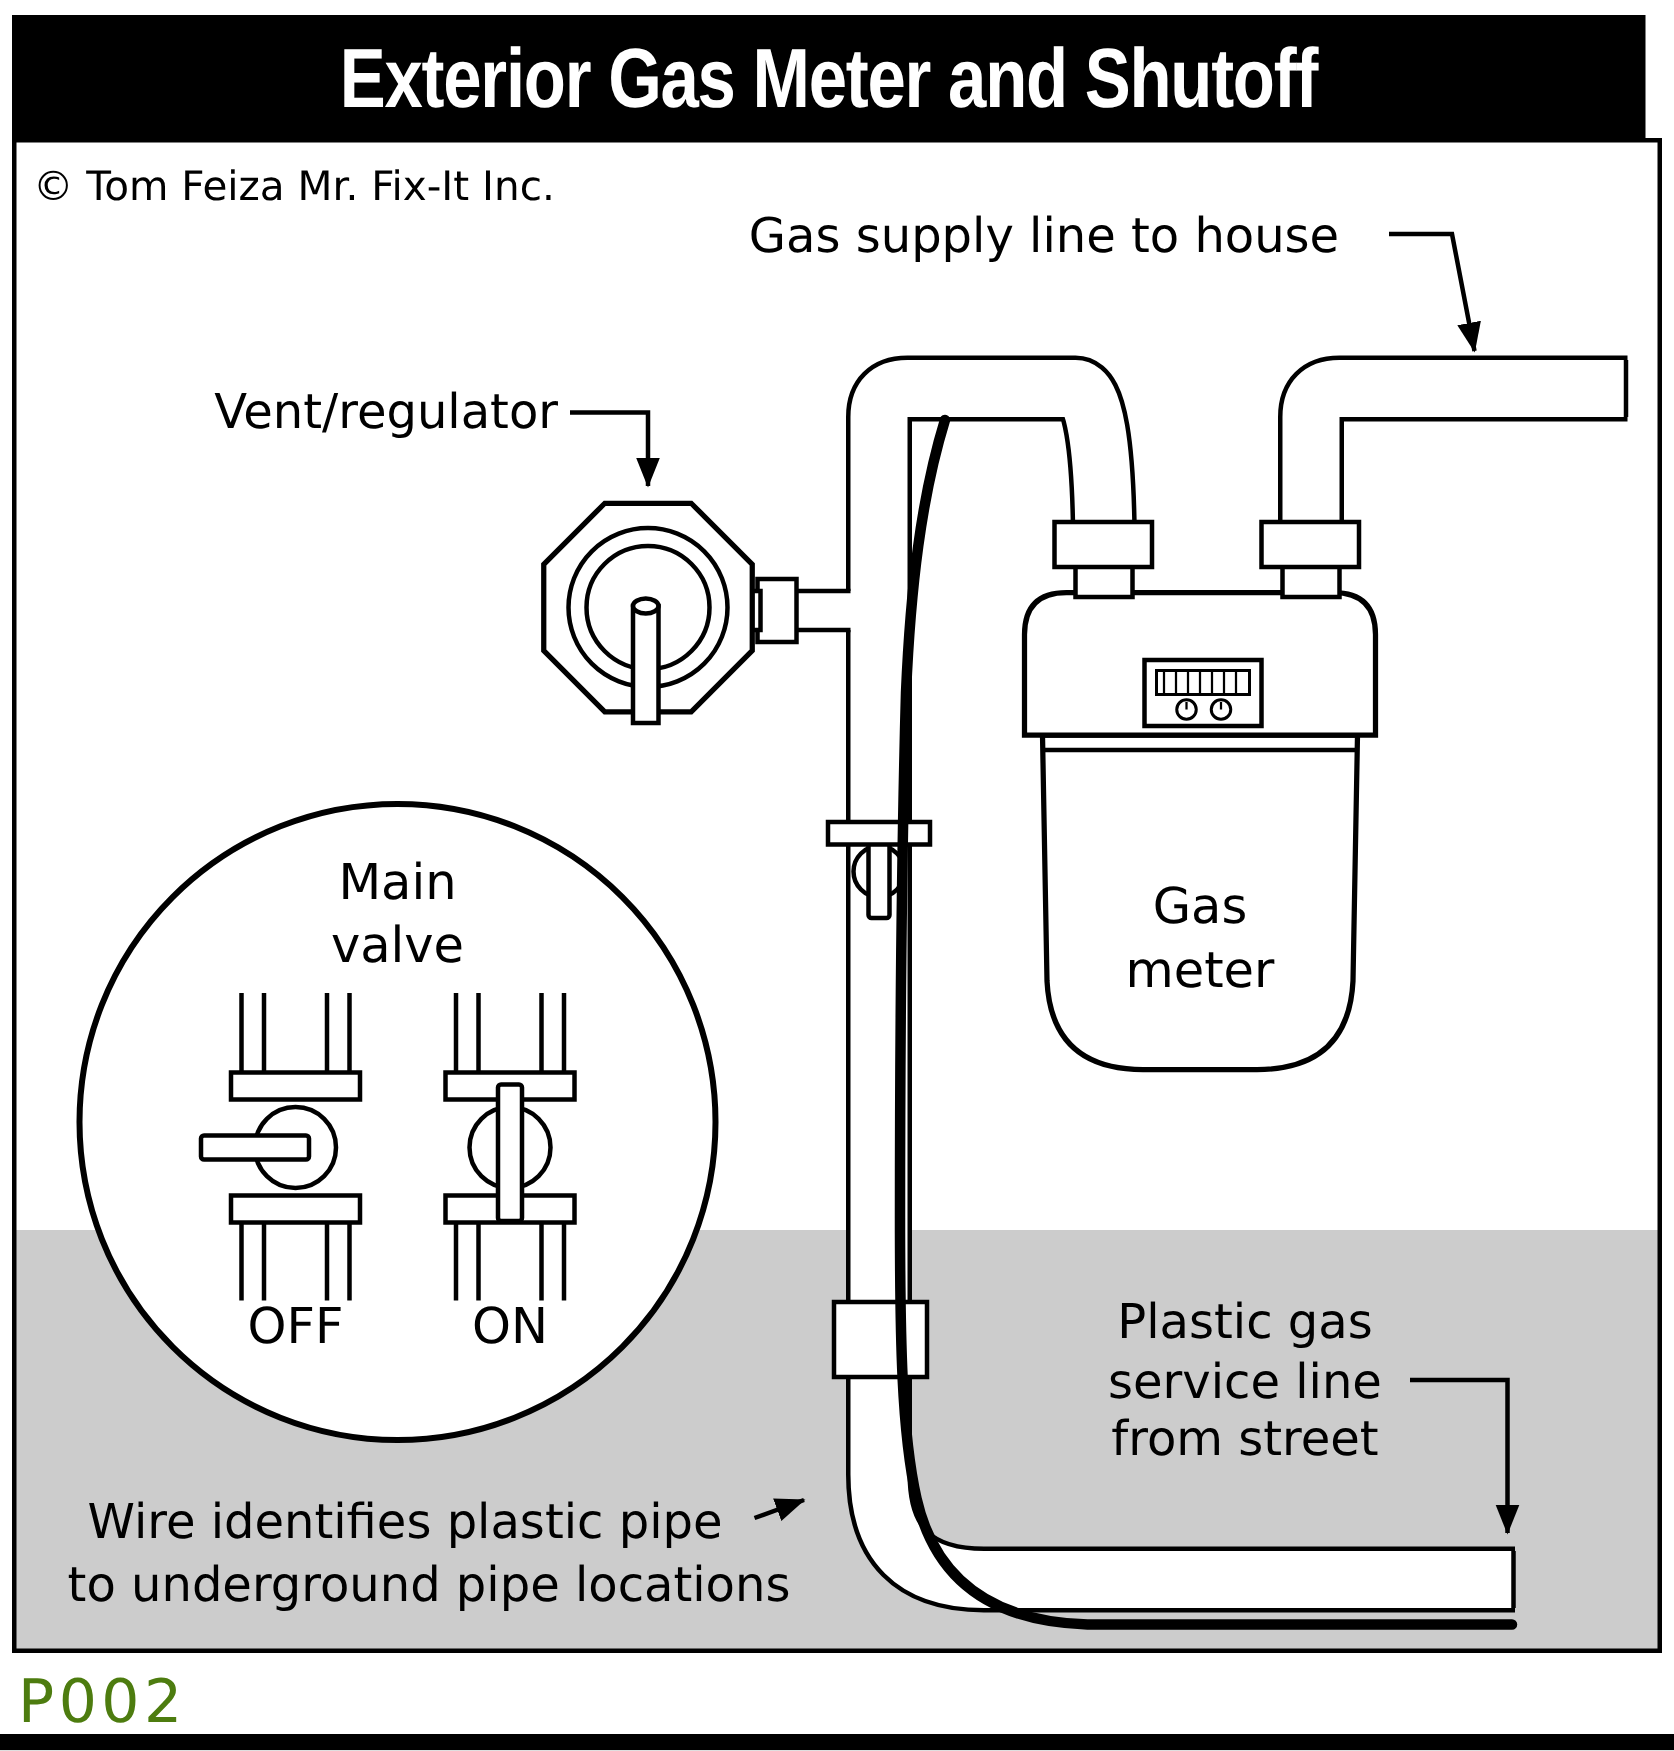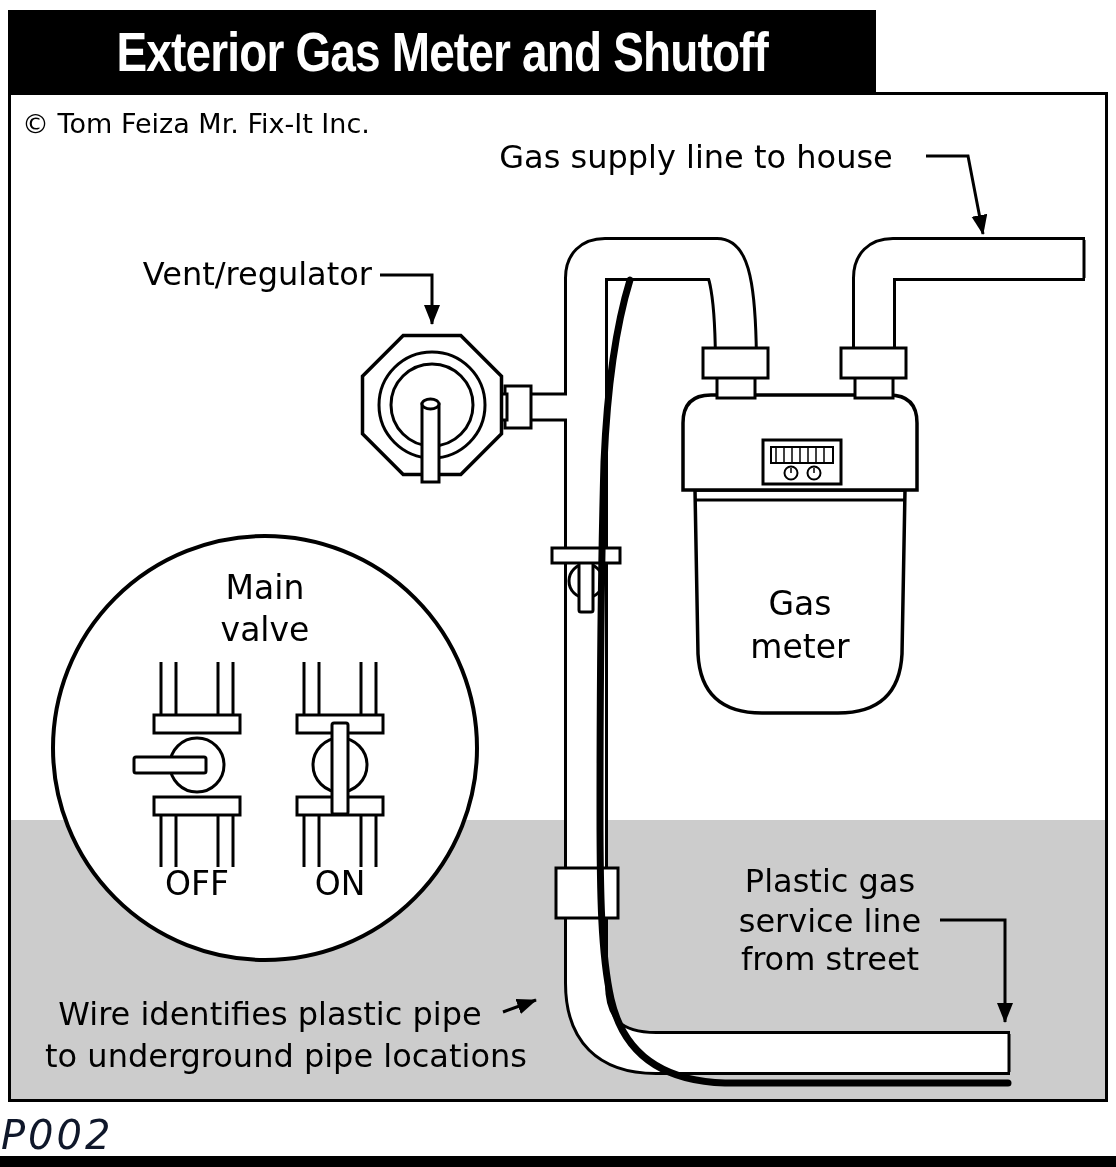--- a/index.html
+++ b/index.html
@@ -1,30 +1,30 @@
 <!DOCTYPE html>
 <html><head>
 <meta charset="utf-8">
 <style>
   * { margin:0; padding:0; box-sizing:border-box; }
   html,body { background:#ffffff; font-family:"DejaVu Sans", sans-serif; }
   .page { position:relative; width:1116px; height:1167px; background:#ffffff; overflow:hidden; }
   .title-bar {
-    position:absolute; left:8px; top:10px; width:868px; height:82px;
+    position:absolute; left:8px; top:10px; width:1089px; height:82px;
     background:#000; display:flex; align-items:center; justify-content:center;
   }
   .title-text {
     color:#fff; font-size:56px; font-weight:bold; white-space:nowrap;
     font-family:"Liberation Sans", sans-serif; letter-spacing:-1px;
     transform:scaleX(0.82);
   }
   .frame { position:absolute; left:8px; top:92px; width:1100px; height:1010px; }
   .code-label {
-    position:absolute; left:1px; top:1112px; font-size:40px; font-style:italic;
-    letter-spacing:3px; color:#0f172a; font-family:"DejaVu Sans", sans-serif;
+    position:absolute; left:12px; top:1112px; font-size:40px; 
+    letter-spacing:3px; color:#4d7c0f; font-family:"DejaVu Sans", sans-serif;
   }
   .bottom-bar { position:absolute; left:0; top:1156px; width:1116px; height:11px; background:#000; }
   svg text { font-family:"DejaVu Sans", sans-serif; fill:#000; }
   .lbl { font-size:32px; }
   .lbl-md { font-size:33px; }
   .lbl-sm { font-size:27px; }
 </style>
 </head>
 <body>
 

